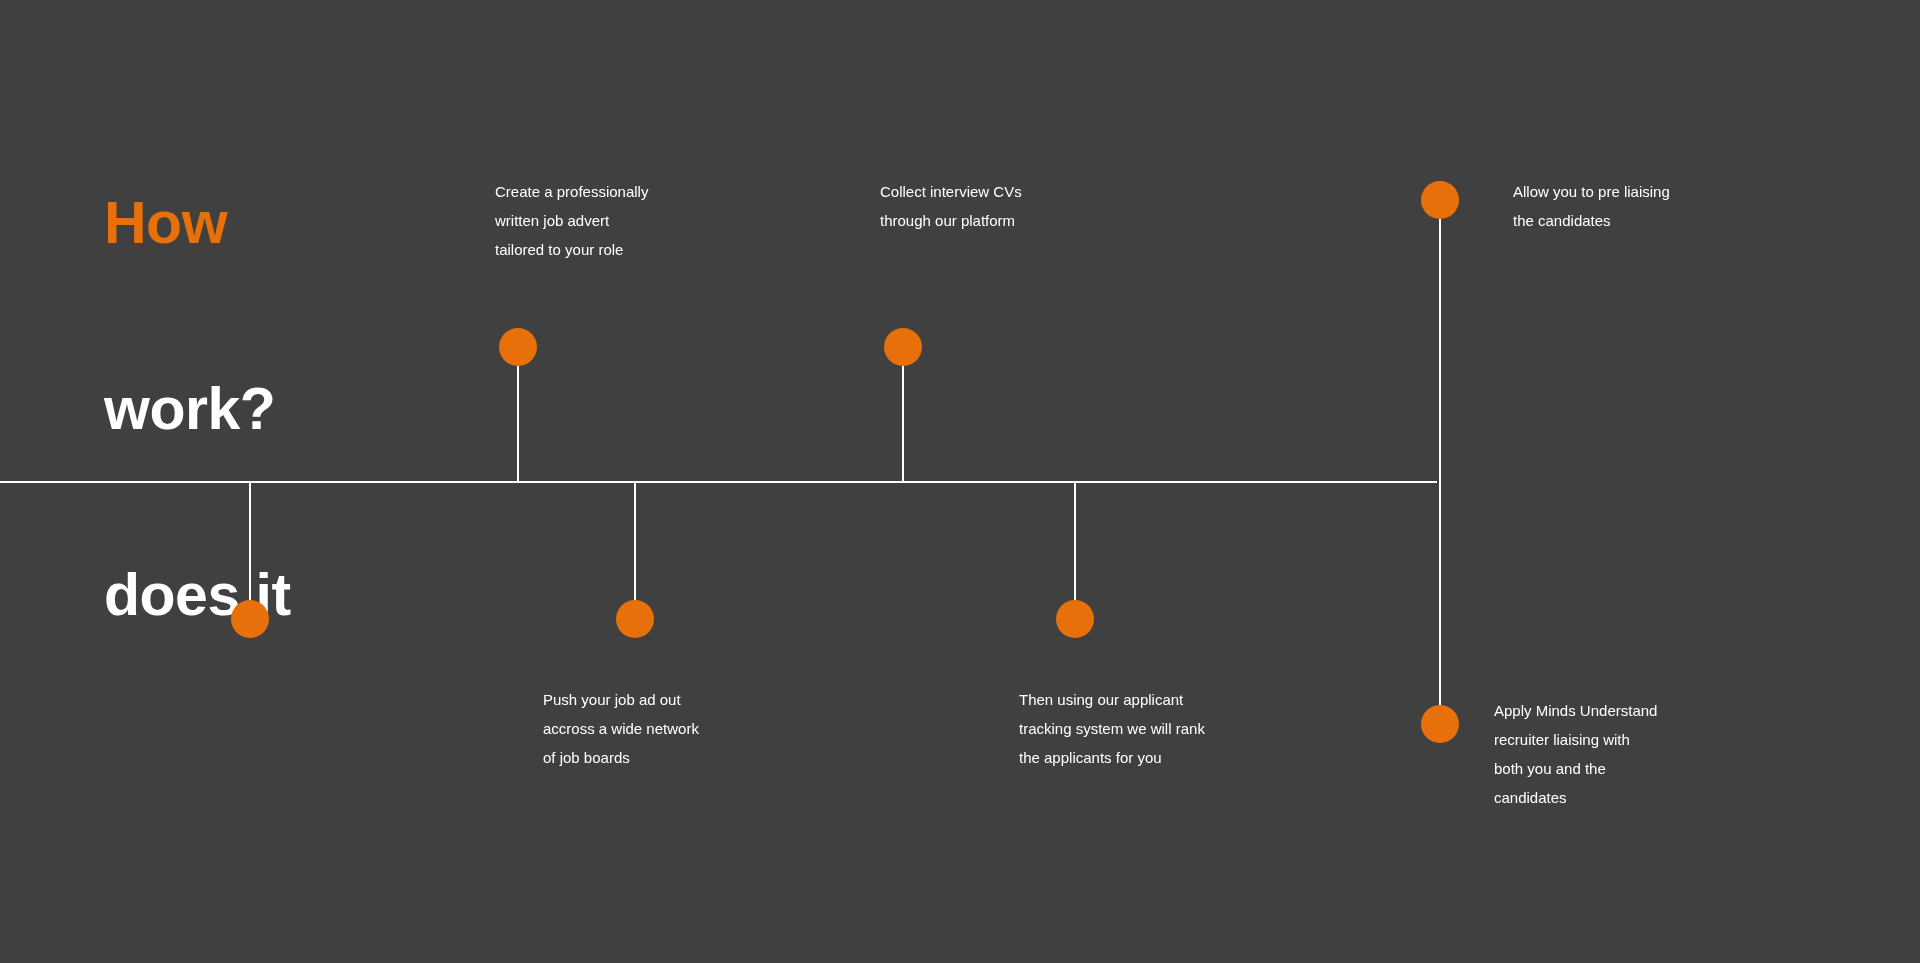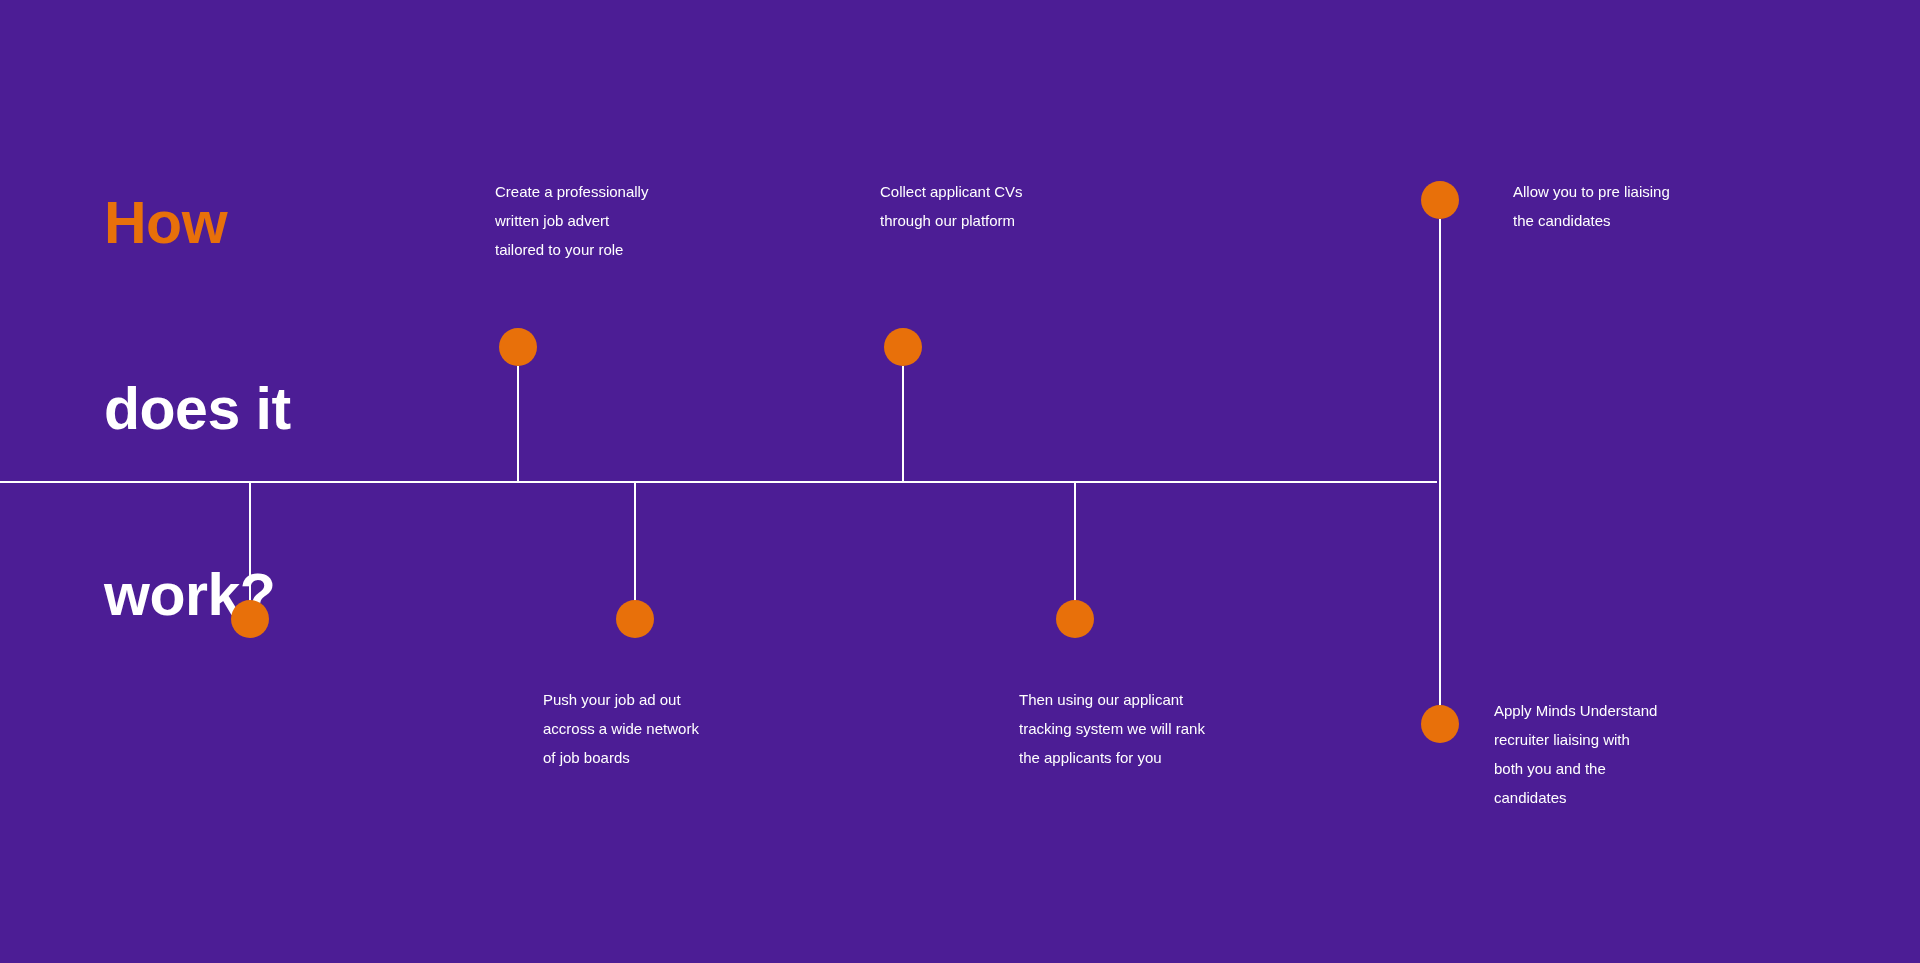--- a/index.html
+++ b/index.html
@@ -13,21 +13,21 @@
     height: 963px;
     overflow: hidden;
     font-family: "Liberation Sans", sans-serif;
     -webkit-font-smoothing: antialiased;
   }
 
   #stage {
     position: relative;
     width: 1920px;
     height: 963px;
-    background: #4c1d95;
+    background: #404040;
   }
 
   
   .title-block {
     position: absolute;
     left: 104px;
     top: 68px;
     font-weight: bold;
     font-size: 59px;
     line-height: 62px;
@@ -72,35 +72,35 @@
     white-space: pre-line;
   }
 </style>
 </head>
 <body>
 
 <div id="stage">
 
   <div class="title-block">
     <span class="title-line accent">How</span>
+    <span class="title-line plain">work?</span>
     <span class="title-line plain">does it</span>
-    <span class="title-line plain">work?</span>
   </div>
 
   <div class="axis"></div>
 
   <div class="stem" style="left:517px; top:366px; height:117px;"></div>
   <div class="dot" style="left:499px; top:328px;"></div>
   <div class="caption" style="left:495px; top:177px; width:290px;">Create a professionally
 written job advert
 tailored to your role</div>
 
   <div class="stem" style="left:902px; top:366px; height:117px;"></div>
   <div class="dot" style="left:884px; top:328px;"></div>
-  <div class="caption" style="left:880px; top:177px; width:300px;">Collect applicant CVs
+  <div class="caption" style="left:880px; top:177px; width:300px;">Collect interview CVs
 through our platform</div>
 
   <div class="stem" style="left:1439px; top:219px; height:264px;"></div>
   <div class="dot" style="left:1421px; top:181px;"></div>
   <div class="caption" style="left:1513px; top:177px; width:330px;">Allow you to pre liaising
 the candidates</div>
 
   <div class="stem" style="left:249px; top:481px; height:130px;"></div>
   <div class="dot" style="left:231px; top:600px;"></div>
 

